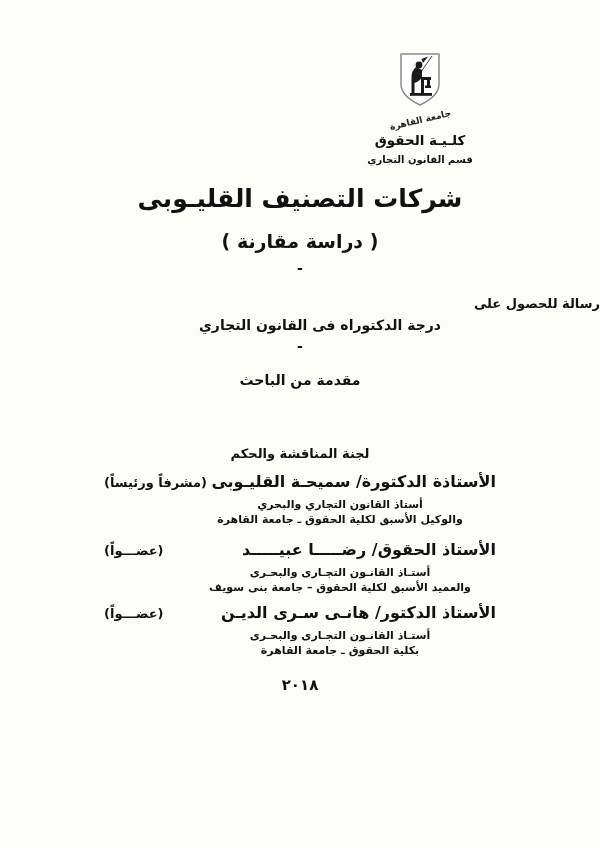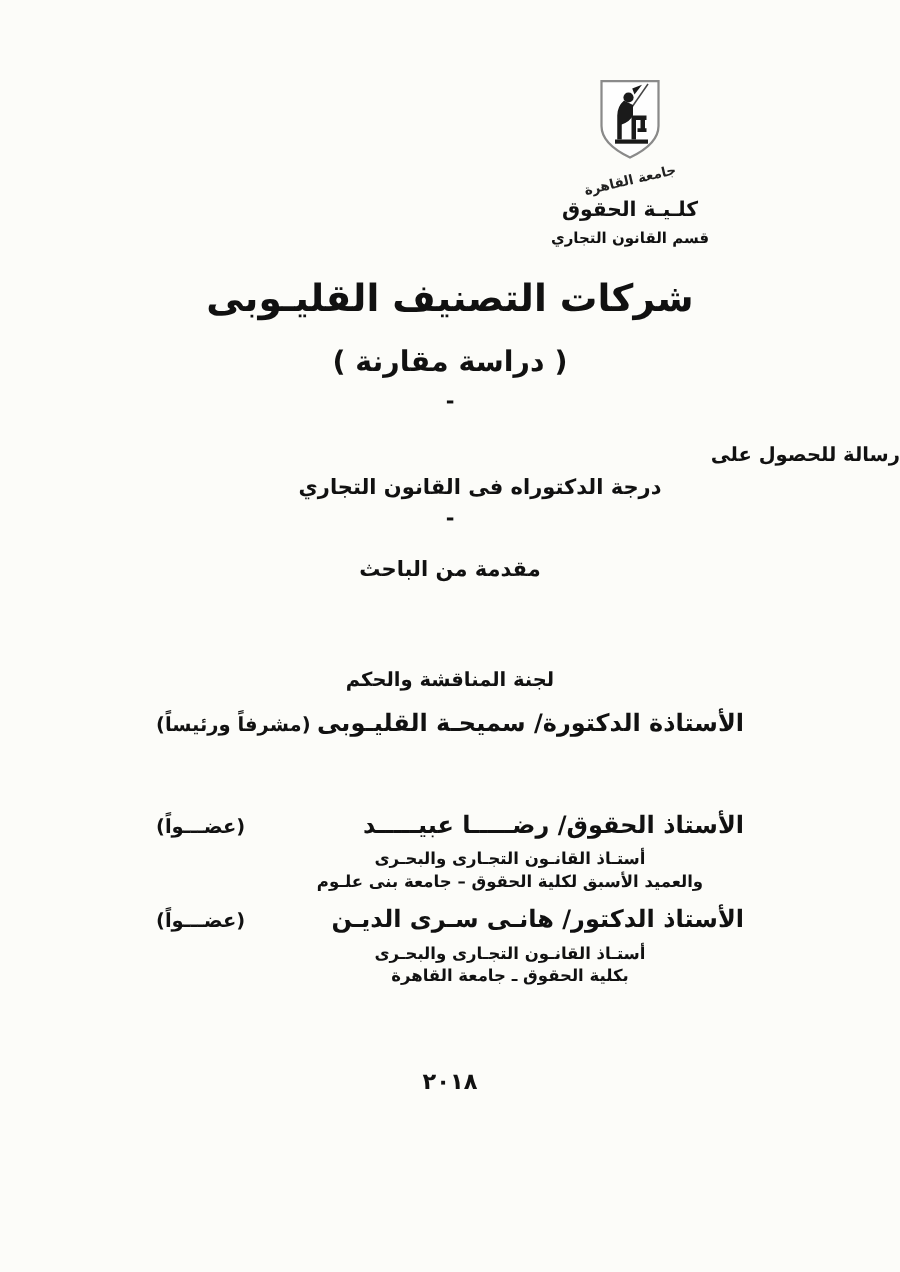--- a/index.html
+++ b/index.html
@@ -52,21 +52,21 @@
     padding:0 104px 0 104px;
   }
   .member-name{font-size:16px;font-weight:bold;white-space:nowrap;}
   .member-role{font-size:13px;font-weight:bold;white-space:nowrap;}
   .member-sub{
     margin:6px 120px 0 200px;
     text-align:center;
     font-size:11px;font-weight:bold;line-height:15px;
   }
   .year{
-    top:676px;font-size:15px;font-weight:bold;letter-spacing:6px;margin-top:36px;
+    top:676px;font-size:15px;font-weight:bold;letter-spacing:6px;
   }
   svg.shield{display:block;margin:0 auto;}
 </style>
 </head>
 <body>
 
 <div class="page">
 
   <div class="emblem-block">
     <svg class="shield" width="46" height="56" viewBox="0 0 46 56">
@@ -100,30 +100,34 @@
 
   <div class="abs submitted">مقدمة من الباحث</div>
 
   <div class="abs committee-heading">لجنة المناقشة والحكم</div>
 
   <div class="member-row row-1">
     <div class="name-line">
       <span class="member-name">الأستاذة الدكتورة/ سميحـة القليـوبى</span>
       <span class="member-role">(مشرفاً ورئيساً)</span>
     </div>
+    <div class="member-sub">
+      <div>أستاذ القانون التجاري والبحري</div>
+      <div>والوكيل الأسبق لكلية الحقوق ـ جامعة القاهرة</div>
+    </div>
   </div>
 
   <div class="member-row row-2">
     <div class="name-line">
       <span class="member-name">الأستاذ الحقوق/ رضـــــا عبيـــــد</span>
       <span class="member-role">(عضـــواً)</span>
     </div>
     <div class="member-sub">
       <div>أستـاذ القانـون التجـارى والبحـرى</div>
-      <div>والعميد الأسبق لكلية الحقوق – جامعة بنى علـوم</div>
+      <div>والعميد الأسبق لكلية الحقوق – جامعة بنى سويف</div>
     </div>
   </div>
 
   <div class="member-row row-3">
     <div class="name-line">
       <span class="member-name">الأستاذ الدكتور/ هانـى سـرى الديـن</span>
       <span class="member-role">(عضـــواً)</span>
     </div>
     <div class="member-sub">
       <div>أستـاذ القانـون التجـارى والبحـرى</div>

